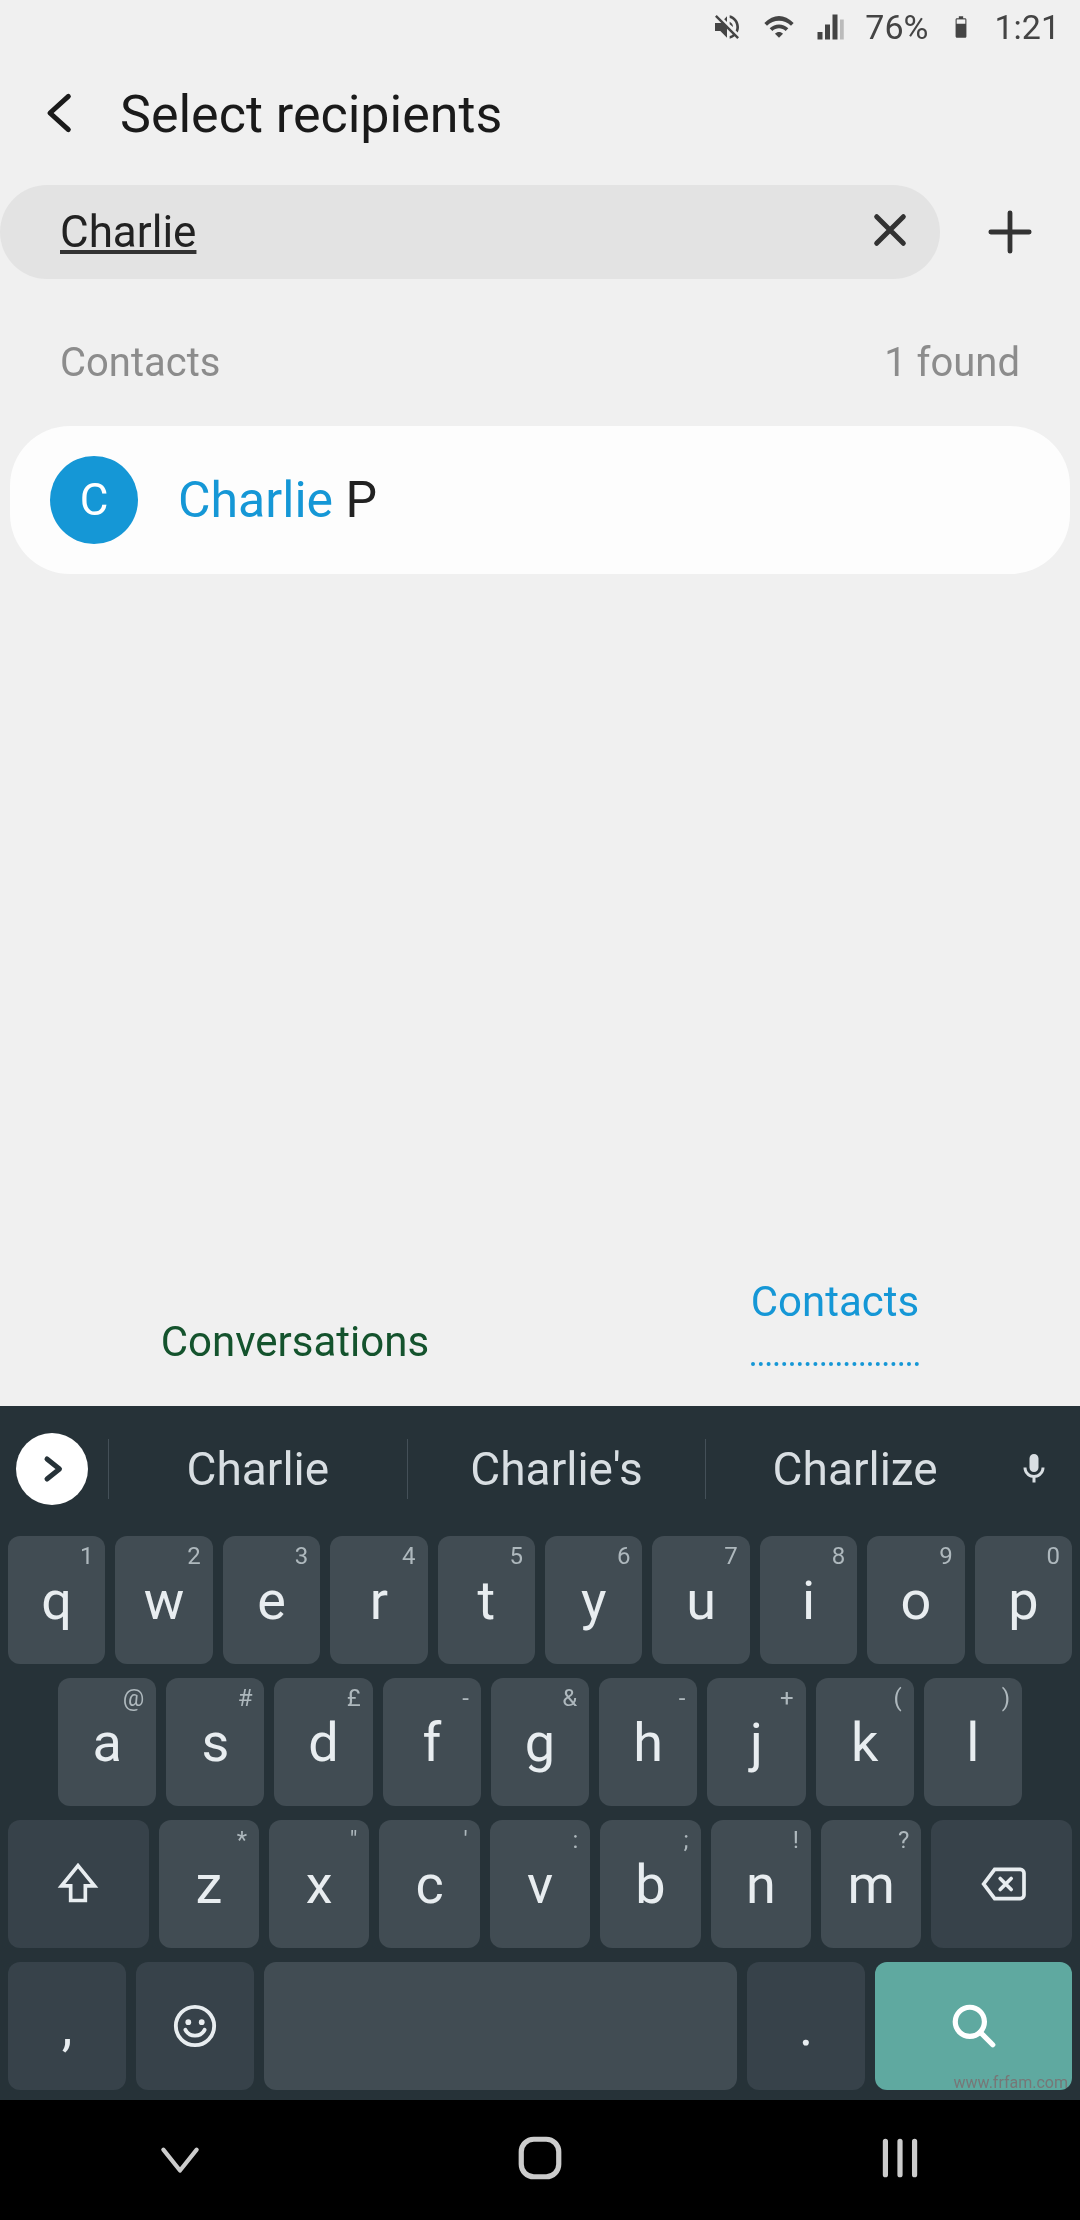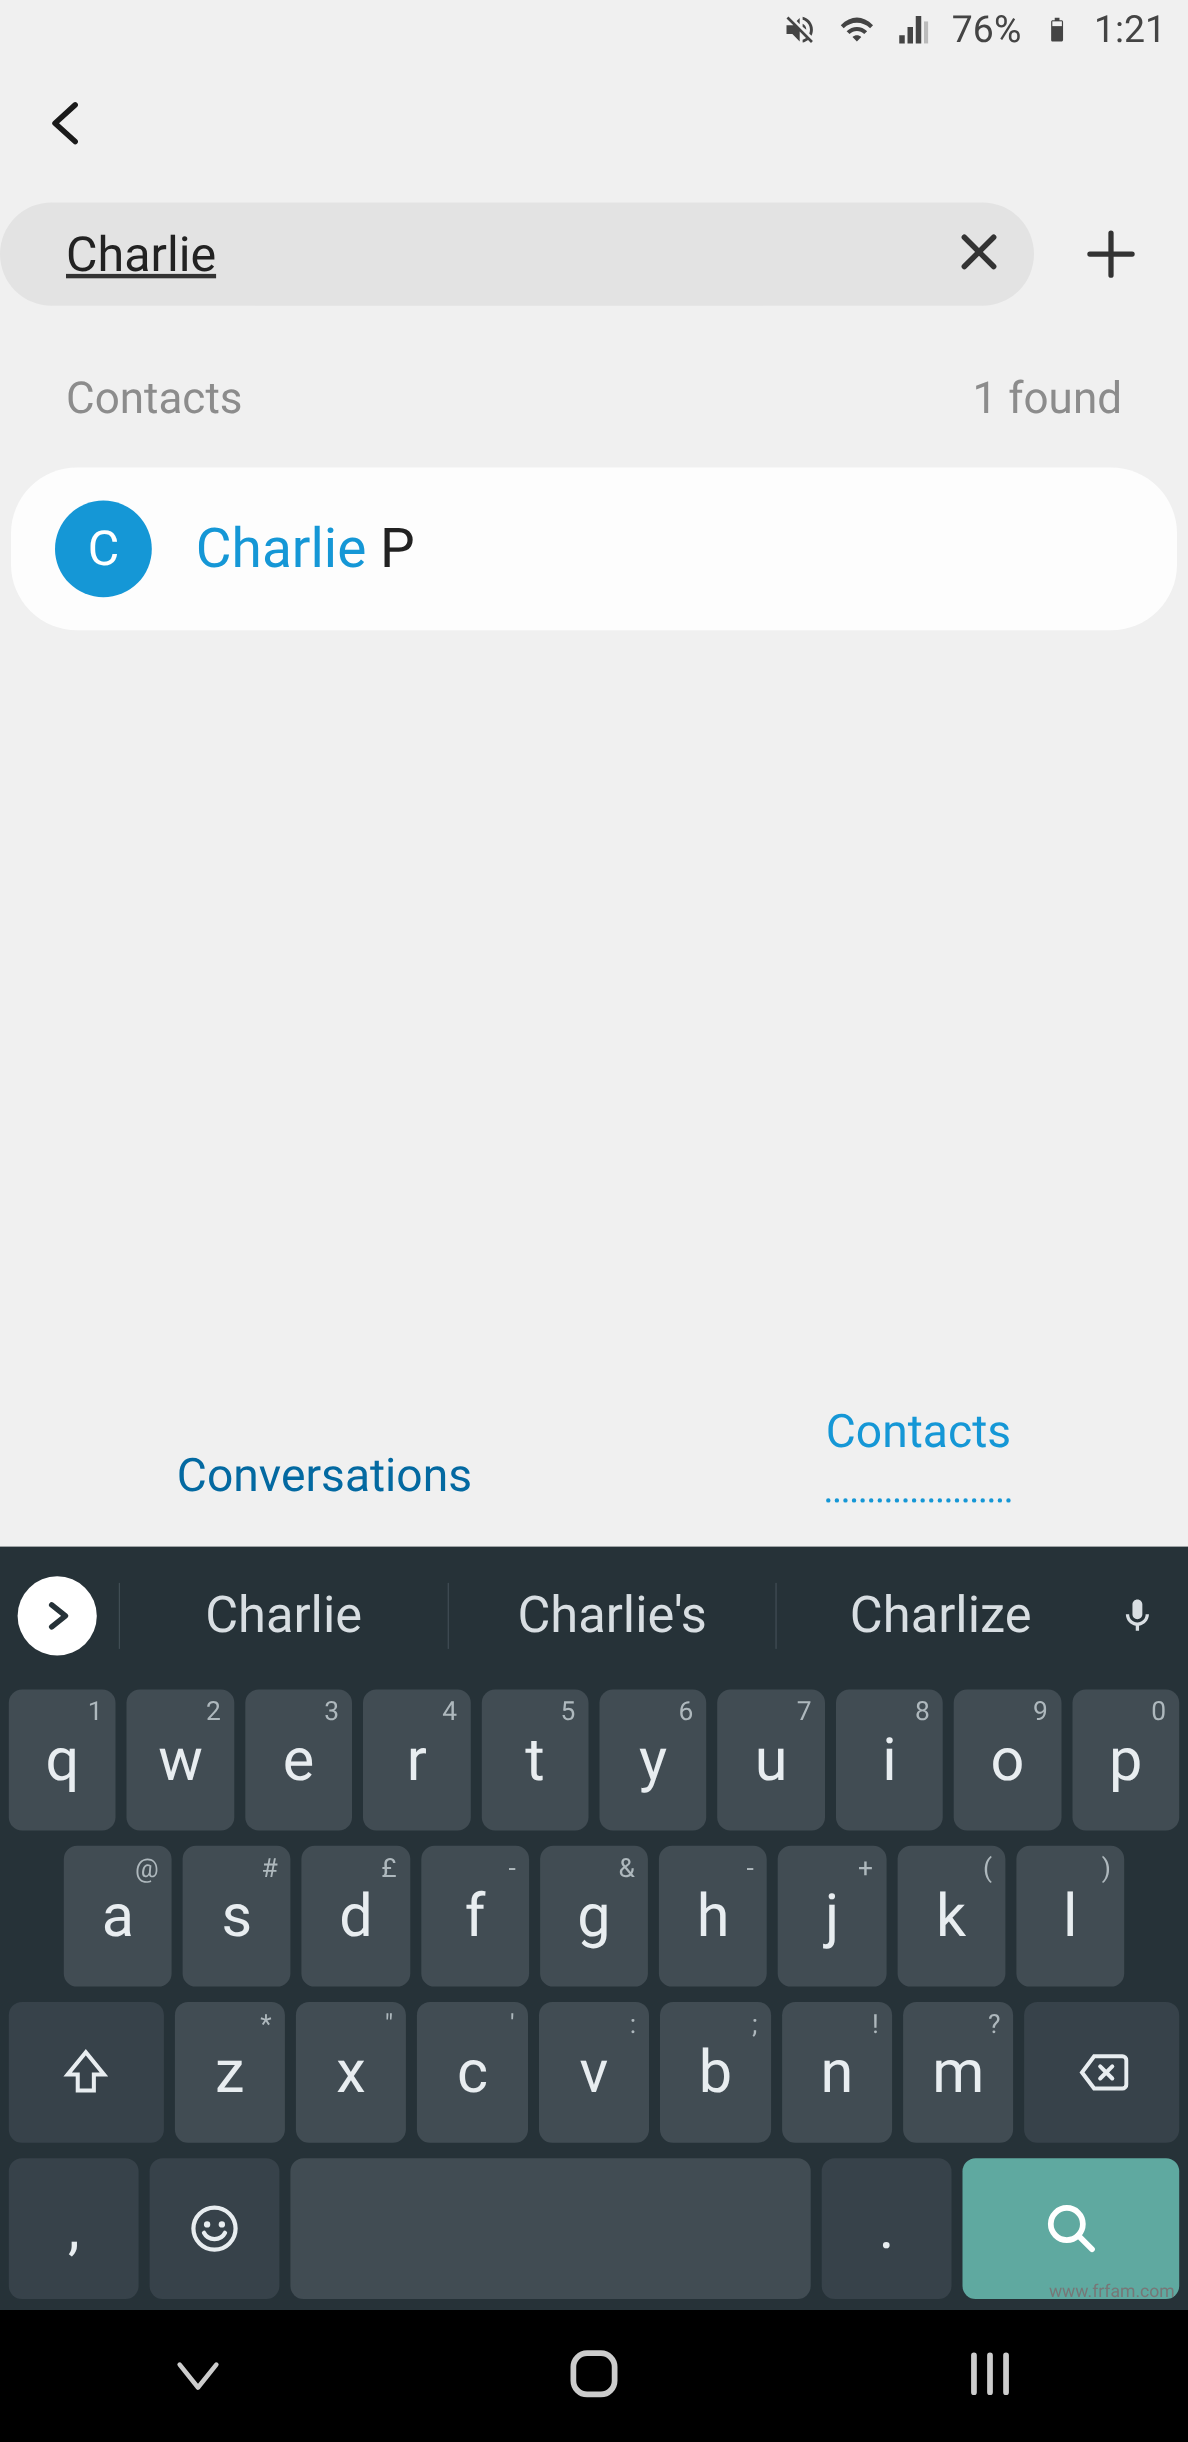--- a/index.html
+++ b/index.html
@@ -91,21 +91,21 @@
   }
   .contact-name { font-size: 50px; }
   .match { color: #1597d6; }
   .rest { color: #222; }
   .tabs {
     display: flex;
     justify-content: space-around;
     padding: 30px 0 40px 0;
     font-size: 42px;
   }
-  .tab-inactive { color: #0369a1; margin-top: 40px; }
+  .tab-inactive { color: #14532d; margin-top: 40px; }
   .tab-active {
     color: #1597d6;
     border-bottom: 4px dotted #1597d6;
     padding-bottom: 6px;
   }
   .spacer { flex: 1; }
   
   .keyboard {
     background: #263238;
     padding: 10px 8px;
@@ -221,20 +221,21 @@
   </span>
   <span>1:21</span>
 </div>
 
 <div class="header">
   <div class="back-chevron">
     <svg viewBox="0 0 24 24">
         <path d="M17 2l-11 10 11 10" stroke="#1a1a1a" stroke-width="3" fill="none" stroke-linecap="round" stroke-linejoin="round"></path>
       </svg>
   </div>
+  <div class="header-title">Select recipients</div>
 </div>
 
 <div class="search-row">
   <div class="search-pill">
     <span class="search-input">Charlie</span>
     <span class="clear-x">
       <svg viewBox="0 0 24 24">
           <path d="M4 4l16 16M20 4L4 20" stroke="#333" stroke-width="3" stroke-linecap="round"></path>
         </svg>
     </span>

